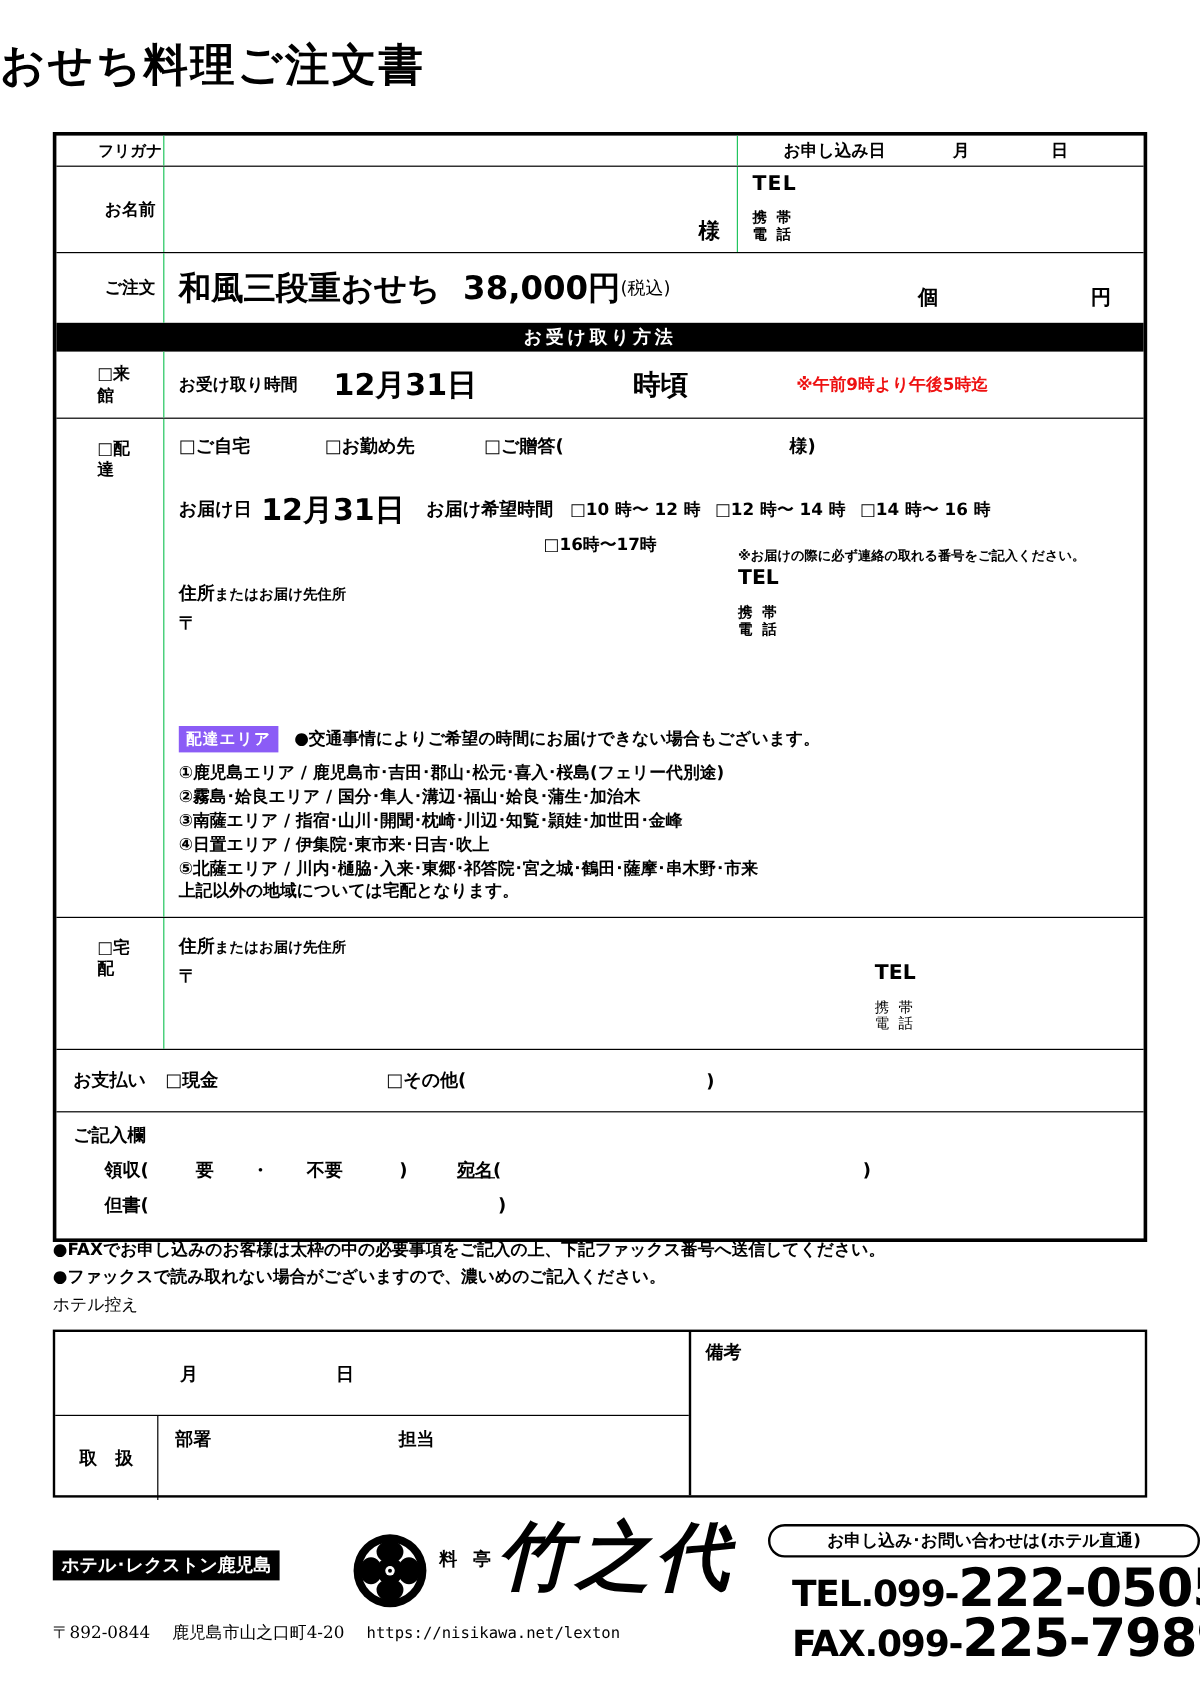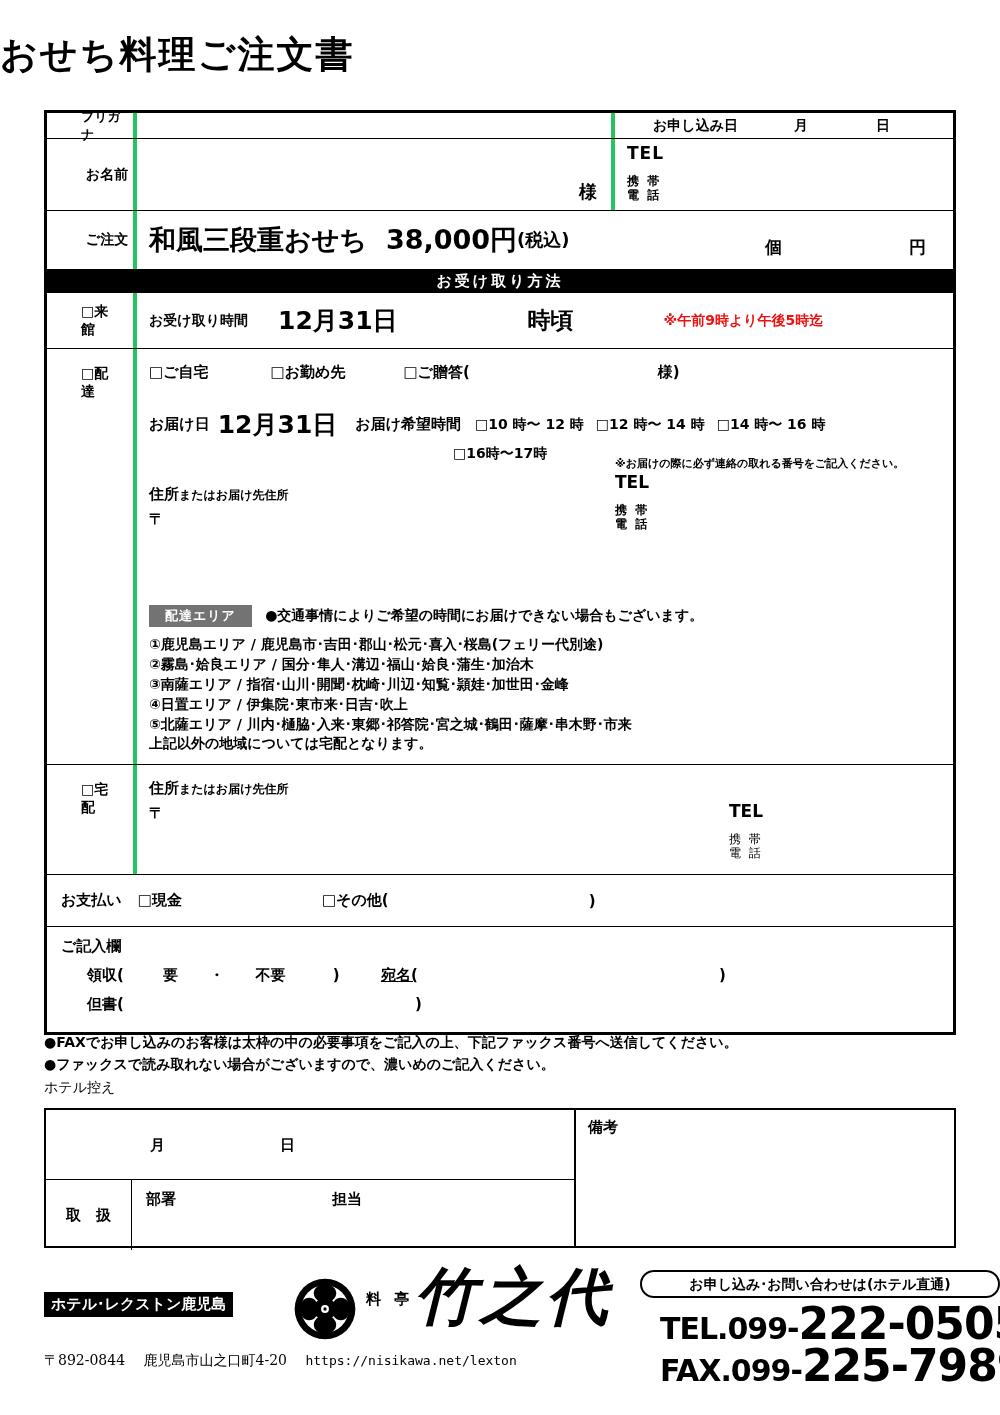--- a/index.html
+++ b/index.html
@@ -17,21 +17,21 @@
     letter-spacing:2px;padding-top:36px;line-height:1;
   }
 
   
   .frame{
     position:absolute;left:44px;top:110px;width:912px;
     border:3px solid #000;box-sizing:border-box;
   }
   .row{display:flex;box-sizing:border-box;}
   .bb{border-bottom:1px solid #000;}
-  .br{border-right:4px solid #22c55e;padding-left:34px;}
+  .br{border-right:1px solid #22c55e;padding-left:34px;}
   .cell{box-sizing:border-box;position:relative;}
 
   .lbl{
     width:90px;min-width:90px;display:flex;align-items:center;
     justify-content:center;font-size:14px;font-weight:bold;
   }
 
   
   .r-furi{height:26px;}
   .r-furi .lbl{font-size:13px;}
@@ -45,21 +45,21 @@
   .tel-stack{padding:6px 0 0 12px;font-size:15px;font-weight:bold;line-height:1.05;}
   .tel-stack .t1{font-size:17px;letter-spacing:1px;}
   .keitai{font-size:12px;line-height:1.15;margin-top:12px;letter-spacing:2px;}
 
   
   .r-order{height:58px;}
   .order-main{
     display:flex;align-items:center;font-size:27px;font-weight:bold;
     padding-left:12px;letter-spacing:0px;white-space:nowrap;
   }
-  .tax{font-size:18px;font-weight:bold;}
+  .tax{font-size:15px;font-weight:normal;}
   .unit{position:absolute;font-size:17px;font-weight:bold;bottom:10px;}
 
   
   .band{
     background:#000;color:#fff;text-align:center;font-size:15px;font-weight:bold;
     height:24px;line-height:24px;letter-spacing:3px;
   }
 
   
   .r-pickup{height:56px;}
@@ -72,22 +72,22 @@
   .r-deliv{min-height:370px;}
   .deliv-body{padding:14px 12px 10px 12px;font-size:15px;font-weight:bold;position:relative;}
   .chkline{display:flex;align-items:center;font-size:15px;font-weight:bold;}
   .timeline{display:flex;align-items:center;font-size:14px;font-weight:bold;}
   .addr-label{font-size:15px;font-weight:bold;}
   .addr-label small{font-size:12px;}
   .yubin{font-size:15px;font-weight:bold;margin-top:6px;}
   .note-right{position:absolute;right:8px;top:0;width:330px;}
   .note-small{font-size:11px;font-weight:bold;line-height:1.2;}
   .area-tag{
-    display:inline-block;background:#737373;color:#fff;font-size:13px;font-weight:bold;
-    padding:2px 16px;letter-spacing:1px;vertical-align:middle;
+    display:inline-block;background:#8b5cf6;color:#fff;font-size:13px;font-weight:bold;
+    padding:2px 6px;letter-spacing:1px;vertical-align:middle;
   }
   .area-note{font-size:14px;font-weight:bold;vertical-align:middle;margin-left:8px;}
   .area-list{margin-top:8px;font-size:14px;font-weight:bold;line-height:1.42;}
 
   
   .r-taku{height:110px;}
 
   
   .r-pay{height:52px;}
   .pay-in{display:flex;align-items:center;font-size:15px;font-weight:bold;padding-left:14px;}

